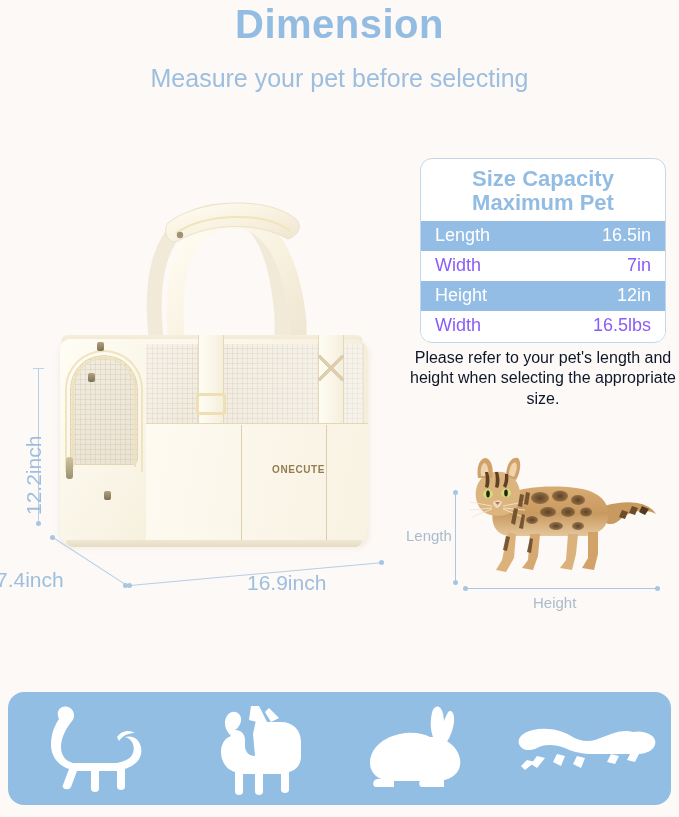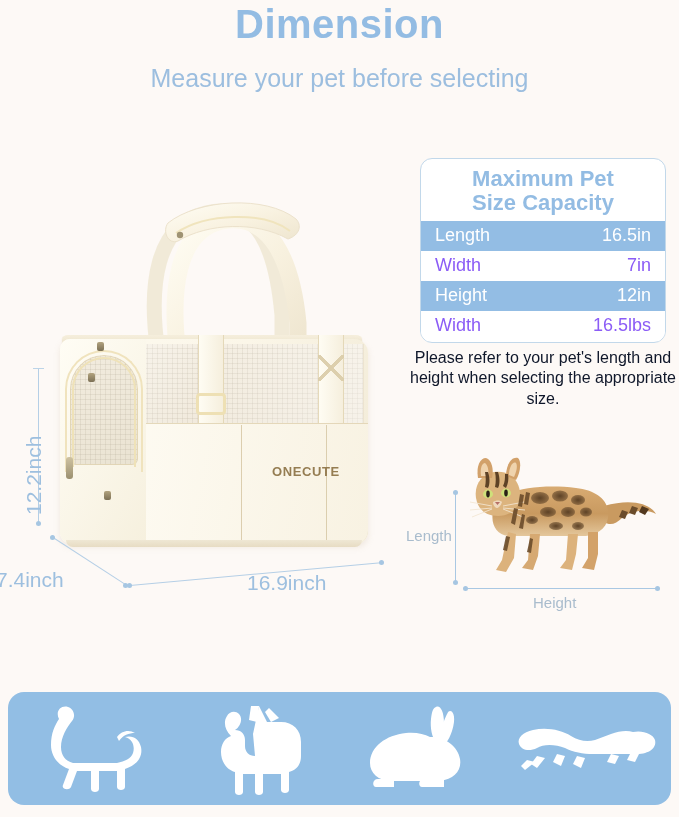--- a/index.html
+++ b/index.html
@@ -125,21 +125,21 @@
   .strap-v.l { left:162px; top:0; height:90px; }
   .strap-v.r { left:282px; top:0; height:92px; }
   .x-stitch {
     position:absolute; left:282px; top:20px; width:26px; height:26px;
     background:
       linear-gradient(45deg, rgba(0,0,0,0) 46%, rgba(219,205,170,.95) 46% 54%, rgba(0,0,0,0) 54%),
       linear-gradient(-45deg, rgba(0,0,0,0) 46%, rgba(219,205,170,.95) 46% 54%, rgba(0,0,0,0) 54%);
   }
   .brand {
     position:absolute; left:236px; top:129px;
-    font-size:13px; font-weight:bold; letter-spacing:.6px;
+    font-size:10px; font-weight:bold; letter-spacing:.6px;
     color:#8d7346; opacity:.92;
     font-family:"Liberation Sans", sans-serif;
   }
 
   
   .guide { position:absolute; background:#b5cfe6; }
   .guide-dot {
     position:absolute; width:5px; height:5px; border-radius:50%;
     background:#a6c6e2;
   }
@@ -260,22 +260,22 @@
   <div class="guide-dot" style="left:123px; top:583px;"></div>
   <div class="m-label" style="left:-4px; top:568px;">7.4inch</div>
 
   <div class="guide" style="left:130px; top:585px; width:252px; height:1px; transform:rotate(-5.2deg); transform-origin:left center;"></div>
   <div class="guide-dot" style="left:127px; top:583px;"></div>
   <div class="guide-dot" style="left:379px; top:560px;"></div>
   <div class="m-label" style="left:247px; top:571px;">16.9inch</div>
 
   <div class="spec-card">
     <div class="spec-head">
+      <div>Size Capacity</div>
       <div>Maximum Pet</div>
-      <div>Size Capacity</div>
     </div>
 
     <div class="spec-row shaded">
       <span>Length</span>
       <span>16.5in</span>
     </div>
     <div class="spec-row plain">
       <span>Width</span>
       <span>7in</span>
     </div>

